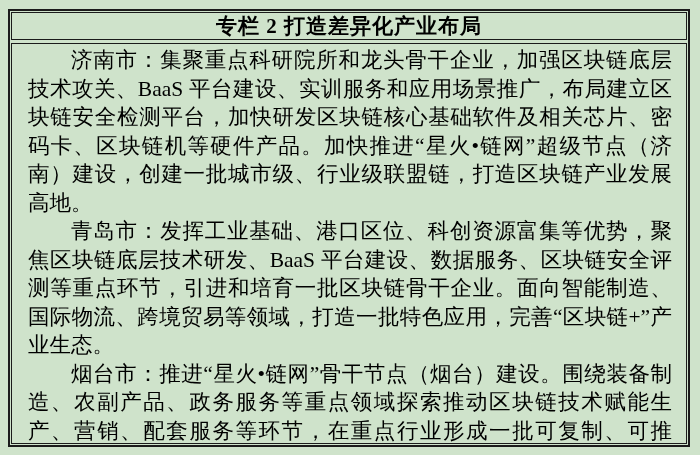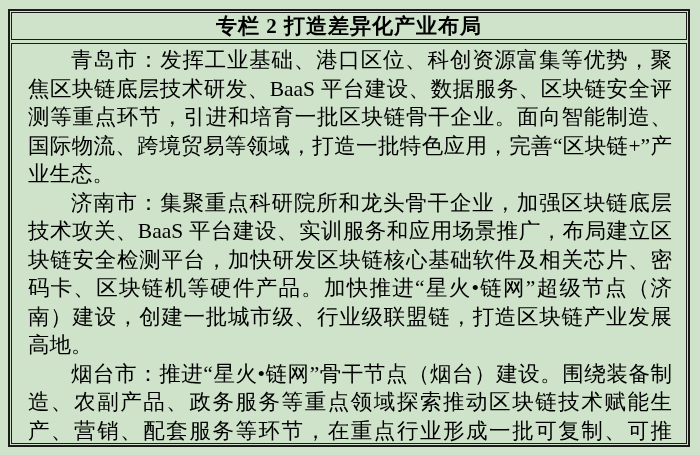--- a/index.html
+++ b/index.html
@@ -43,18 +43,18 @@
 </style>
 </head>
 <body>
 
 <div class="page">
   <div class="panel">
     <div class="title-cell">
       <span class="title-text">专栏 2 打造差异化产业布局</span>
     </div>
     <div class="body-cell">
+      <p>济南市：集聚重点科研院所和龙头骨干企业，加强区块链底层技术攻关、BaaS 平台建设、实训服务和应用场景推广，布局建立区块链安全检测平台，加快研发区块链核心基础软件及相关芯片、密码卡、区块链机等硬件产品。加快推进“星火•链网”超级节点（济南）建设，创建一批城市级、行业级联盟链，打造区块链产业发展高地。</p>
       <p>青岛市：发挥工业基础、港口区位、科创资源富集等优势，聚焦区块链底层技术研发、BaaS 平台建设、数据服务、区块链安全评测等重点环节，引进和培育一批区块链骨干企业。面向智能制造、国际物流、跨境贸易等领域，打造一批特色应用，完善“区块链+”产业生态。</p>
-      <p>济南市：集聚重点科研院所和龙头骨干企业，加强区块链底层技术攻关、BaaS 平台建设、实训服务和应用场景推广，布局建立区块链安全检测平台，加快研发区块链核心基础软件及相关芯片、密码卡、区块链机等硬件产品。加快推进“星火•链网”超级节点（济南）建设，创建一批城市级、行业级联盟链，打造区块链产业发展高地。</p>
       <p>烟台市：推进“星火•链网”骨干节点（烟台）建设。围绕装备制造、农副产品、政务服务等重点领域探索推动区块链技术赋能生产、营销、配套服务等环节，在重点行业形成一批可复制、可推广、特色突出的垂直应用案例。</p>
     </div>
   </div>
 </div>
 
 </body></html>

